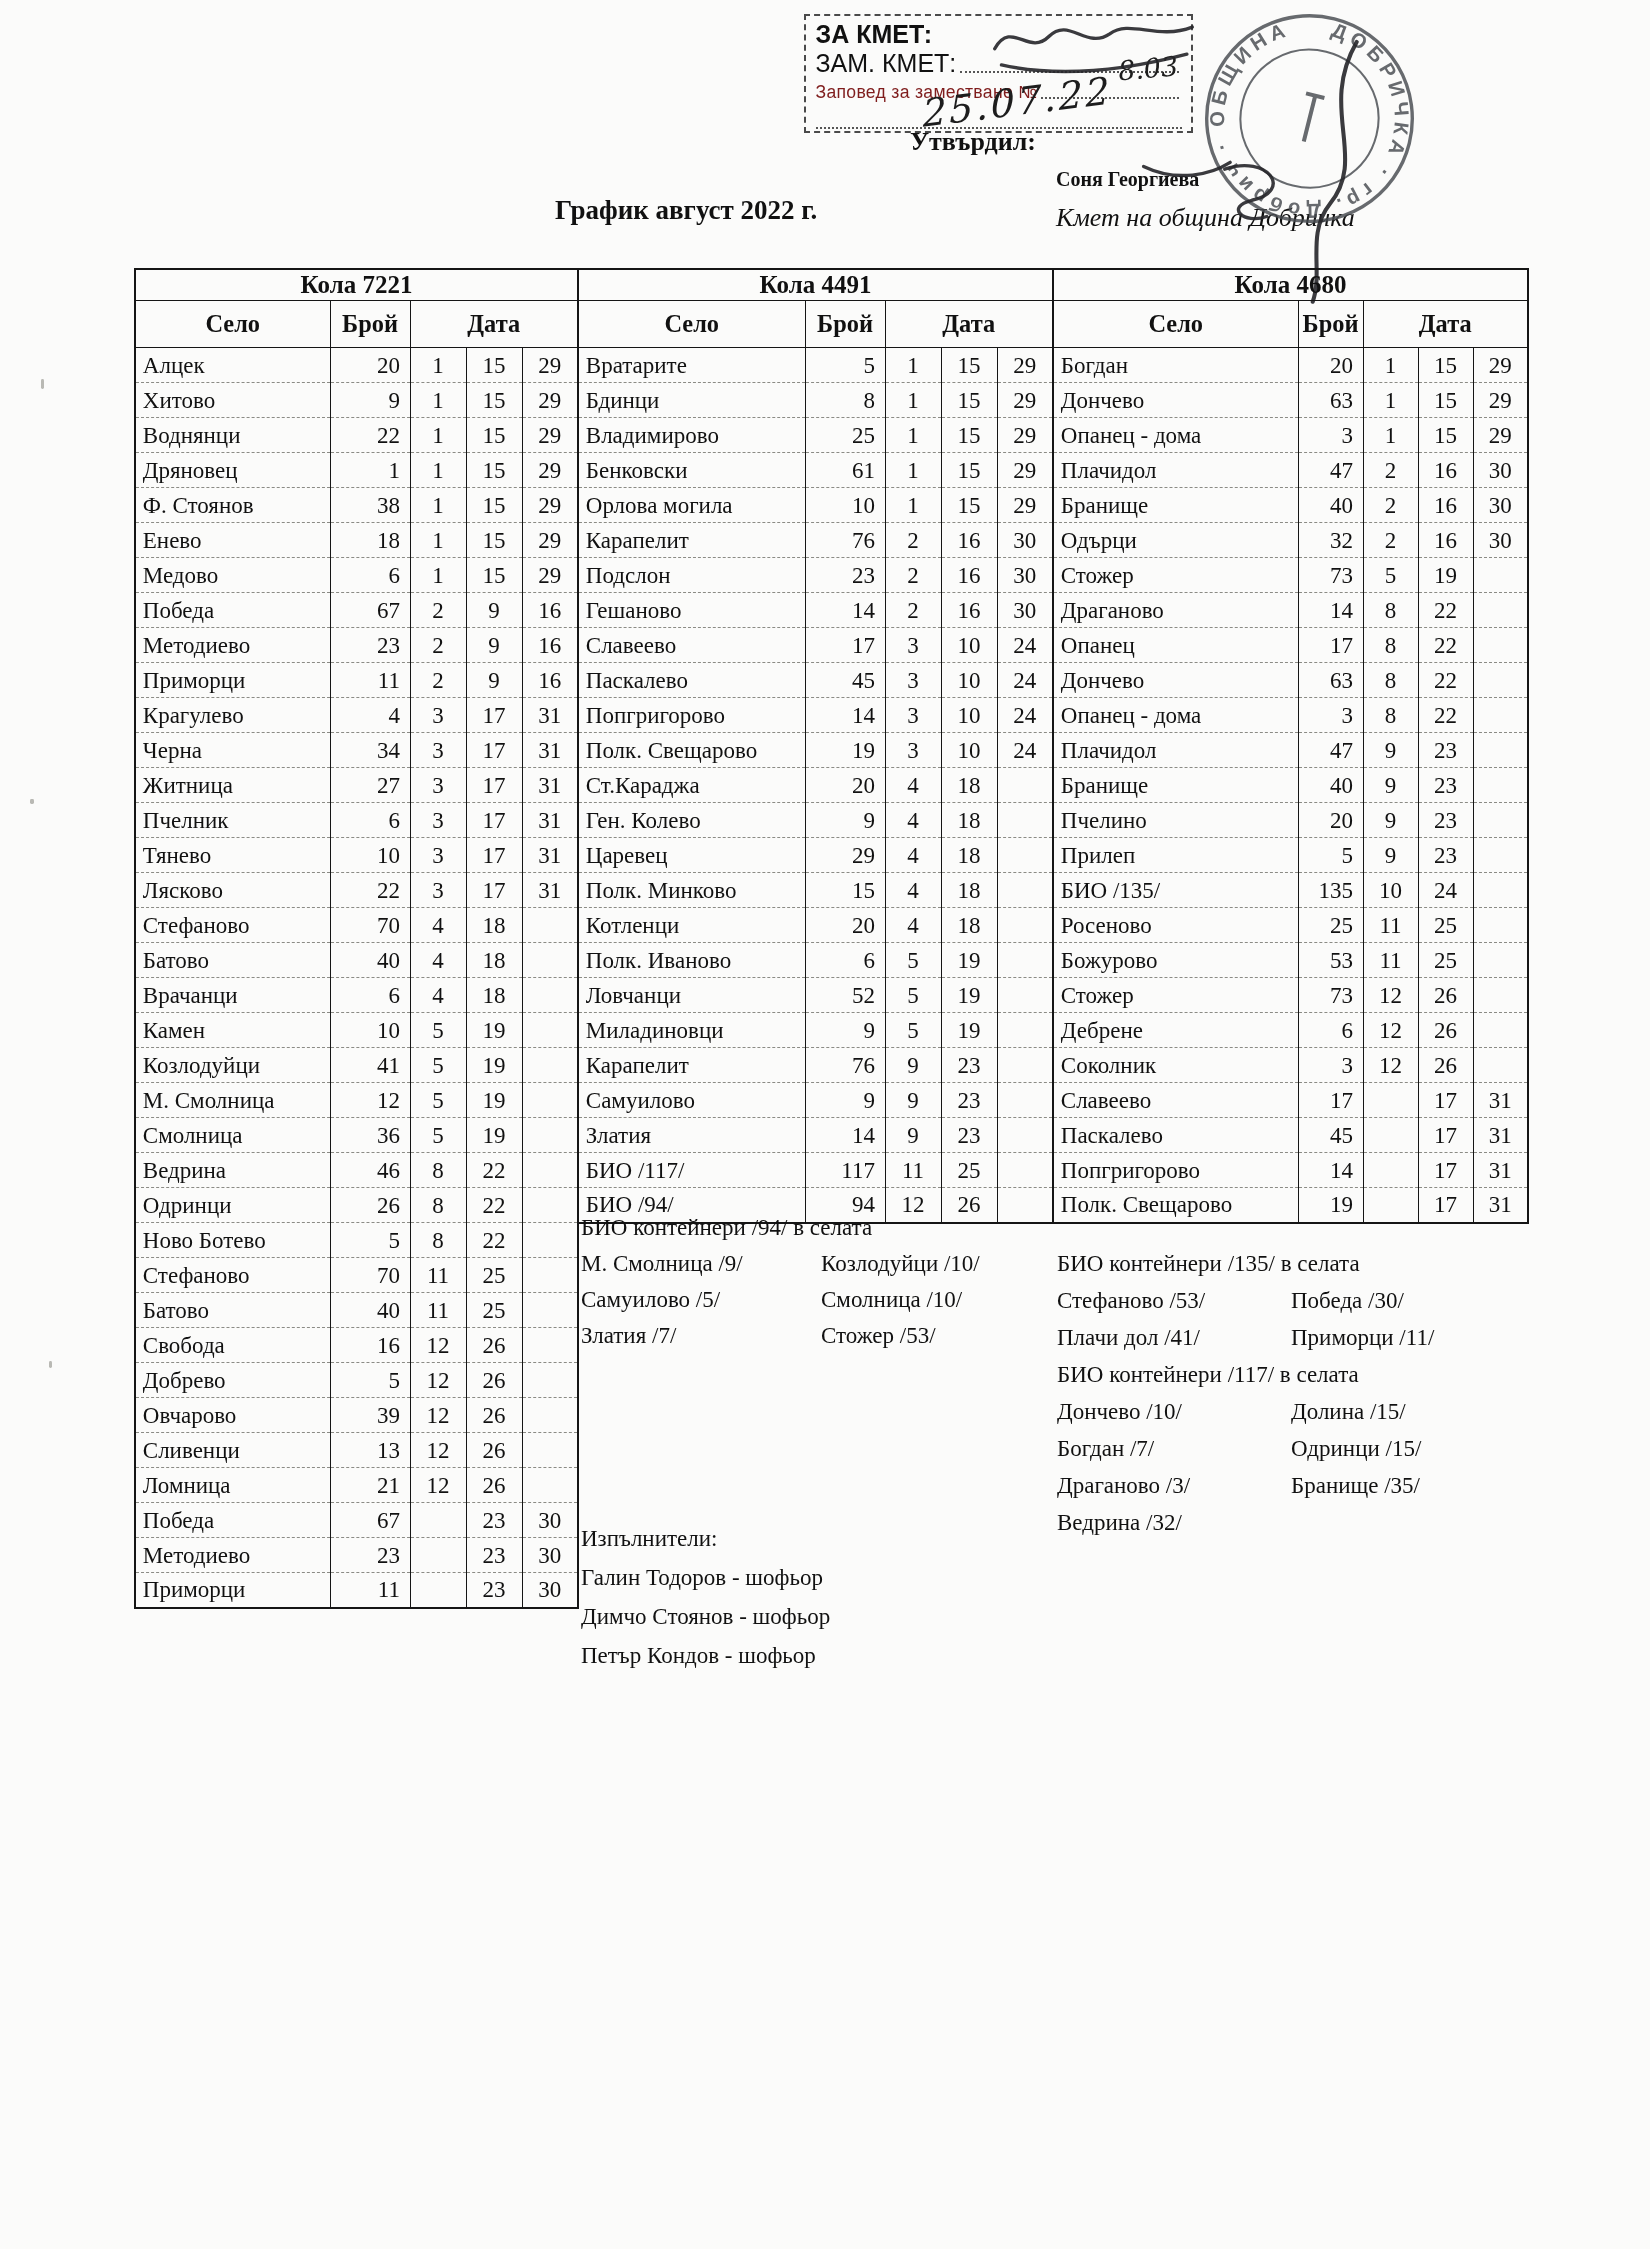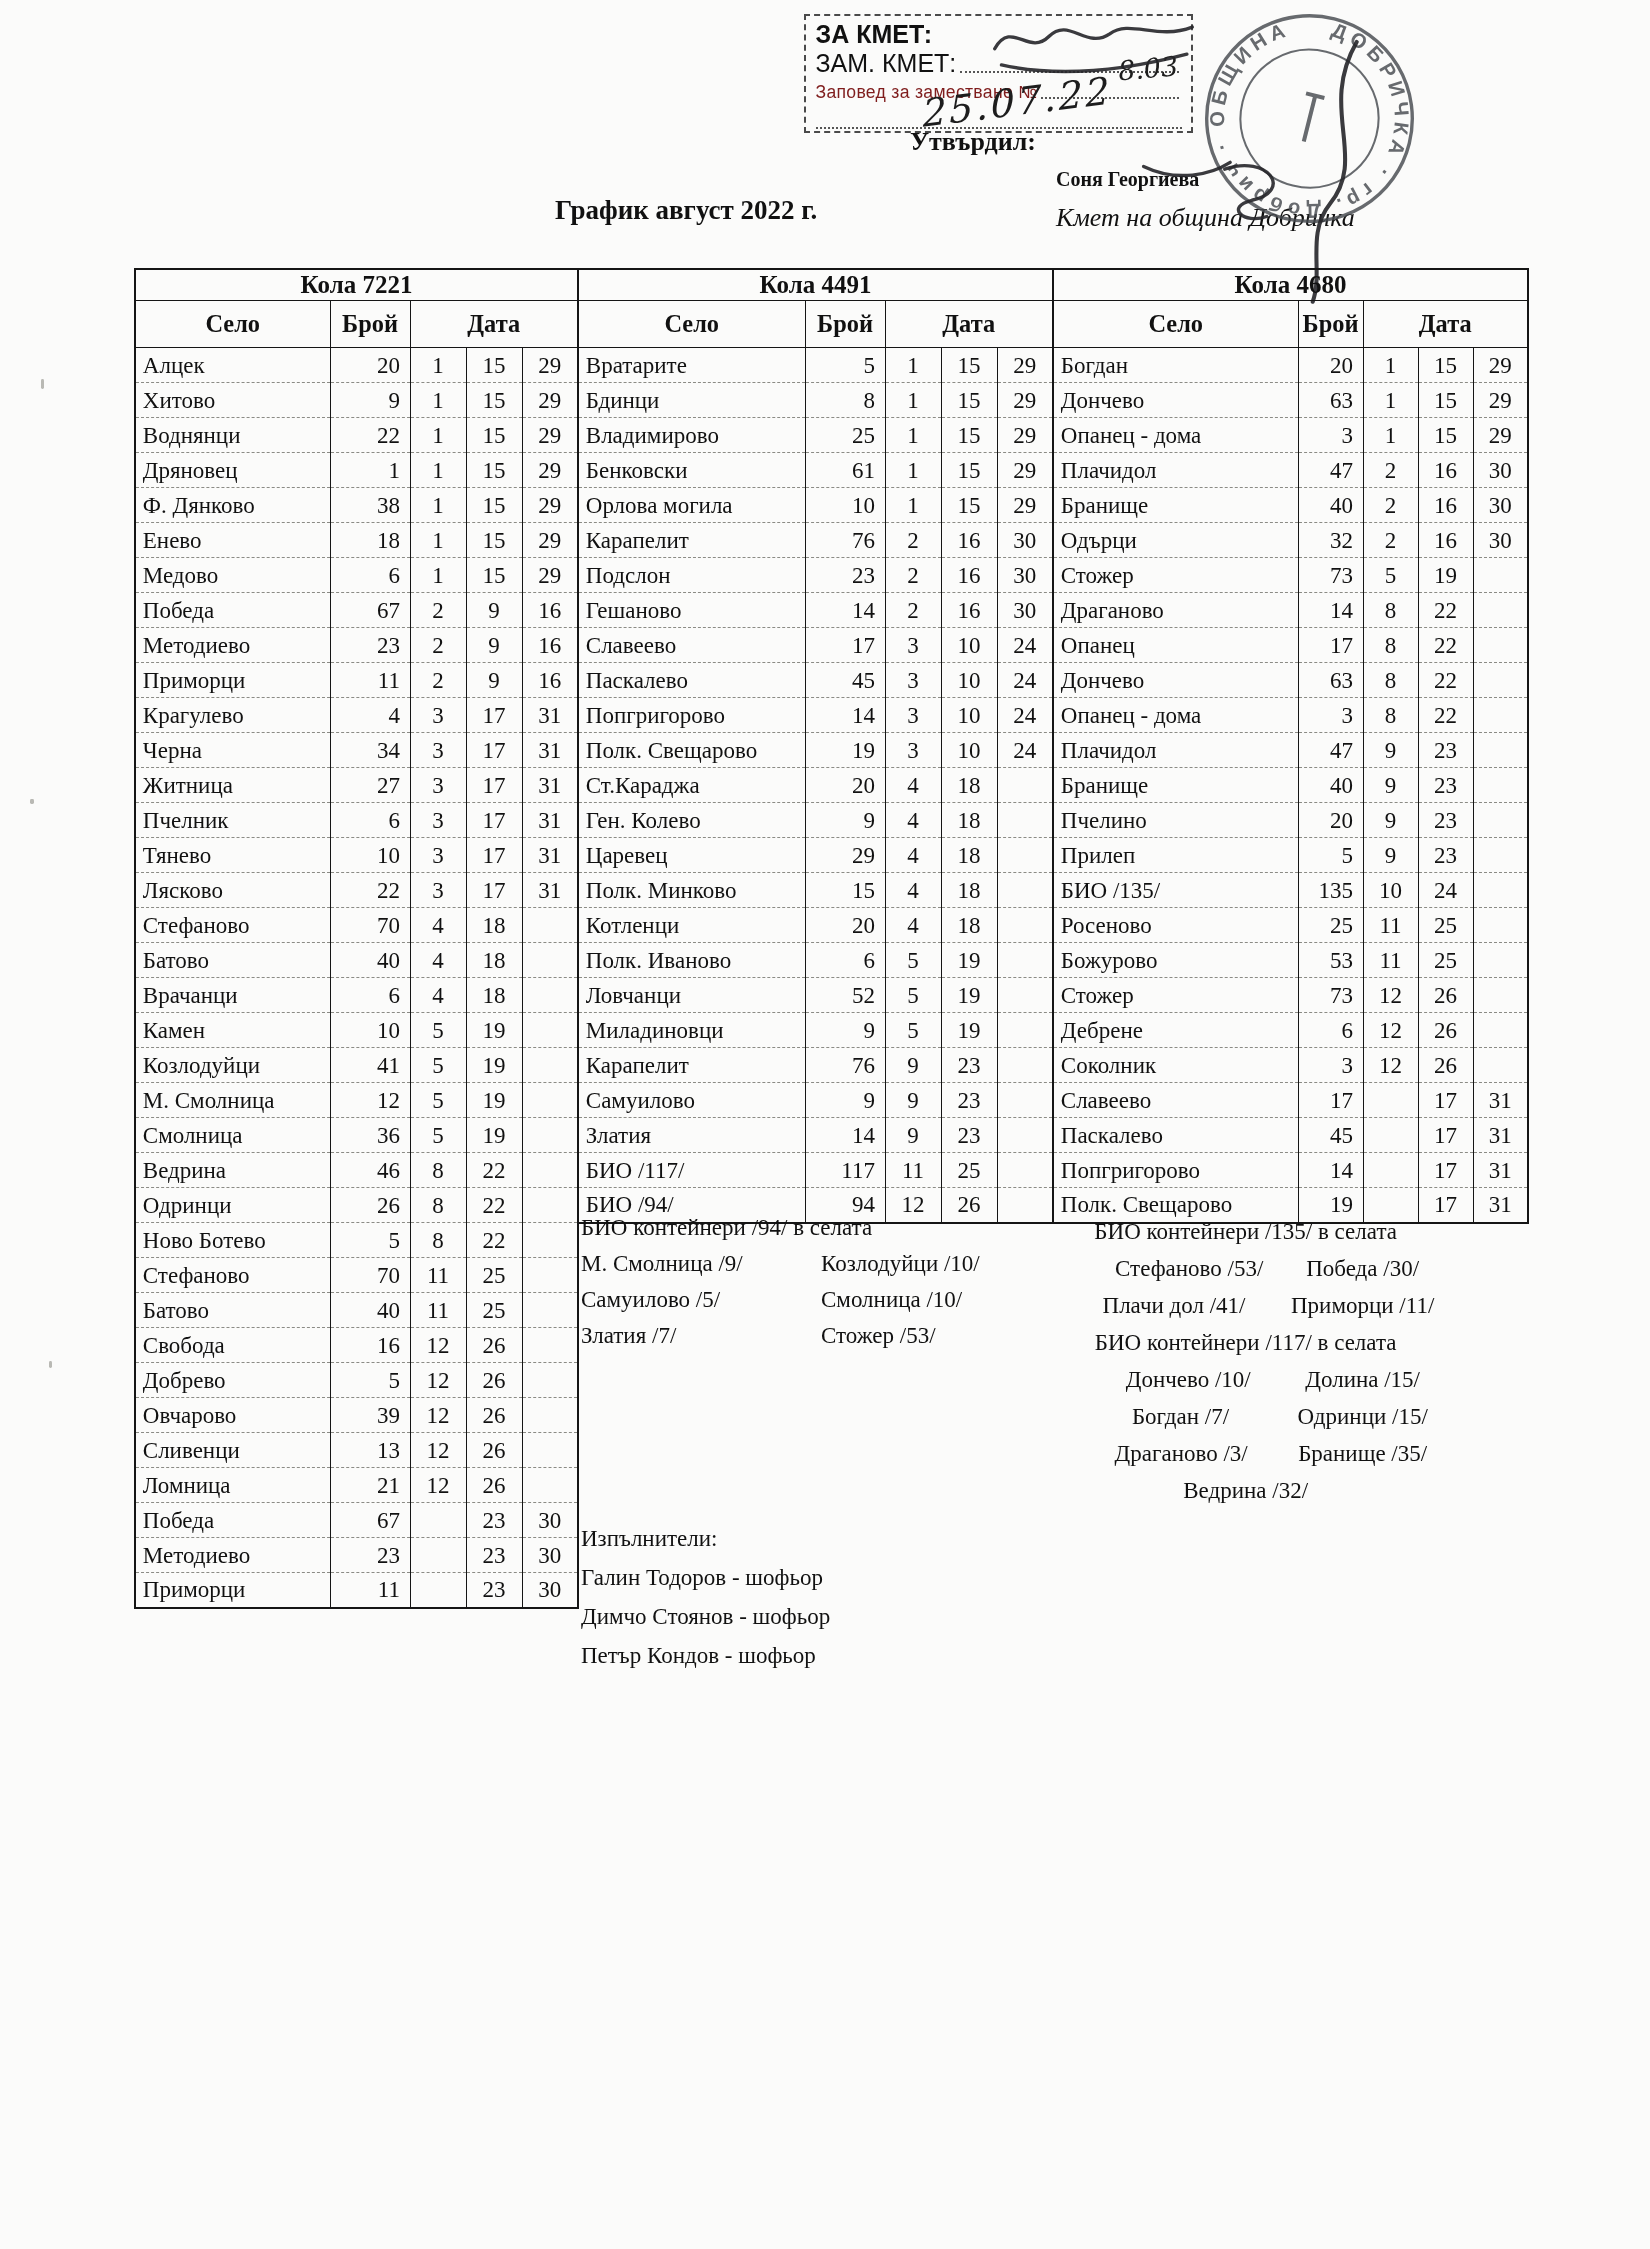--- a/index.html
+++ b/index.html
@@ -41,21 +41,21 @@
   td.selo{text-align:left;padding-left:6.8px;white-space:nowrap;}
   td.broy{text-align:right;padding-right:9.5px;}
   td.d{text-align:center;padding:0 1.4px;}
   #t1 .c-selo{width:195px}#t1 .c-broy{width:80px}#t1 .c-d{width:56px}
   #t2 .c-selo{width:227px}#t2 .c-broy{width:80px}#t2 .c-d{width:56px}
   #t3 .c-selo{width:245px}#t3 .c-broy{width:65px}#t3 .c-d{width:55px}
 
   
   .note-line{white-space:nowrap;}
   .notes2{position:absolute;left:581px;top:1210px;font-size:23px;line-height:36px;}
-  .notes3{position:absolute;left:1057px;top:1213px;font-size:23px;line-height:37px;text-align:center;}
+  .notes3{position:absolute;left:1057px;top:1245px;font-size:23px;line-height:37px;}
   .n-left{display:inline-block;width:240px;}
   .n-left3{display:inline-block;width:234px;}
   .executors{position:absolute;left:581px;top:1519px;font-size:23px;line-height:39px;}
 
   
   .speck{position:absolute;background:#b9b9b4;border-radius:1.4px;}
 </style>
 </head>
 <body>
 
@@ -146,21 +146,21 @@
             <td class="d">29</td>
           </tr>
           <tr>
             <td class="selo">Дряновец</td>
             <td class="broy">1</td>
             <td class="d">1</td>
             <td class="d">15</td>
             <td class="d">29</td>
           </tr>
           <tr>
-            <td class="selo">Ф. Дянково</td>
+            <td class="selo">Ф. Стоянов</td>
             <td class="broy">38</td>
             <td class="d">1</td>
             <td class="d">15</td>
             <td class="d">29</td>
           </tr>
           <tr>
             <td class="selo">Енево</td>
             <td class="broy">18</td>
             <td class="d">1</td>
             <td class="d">15</td>

